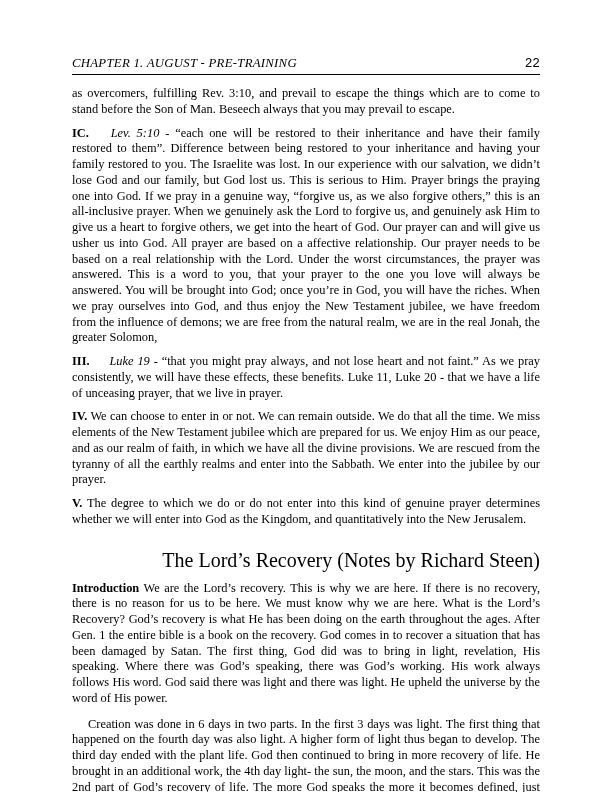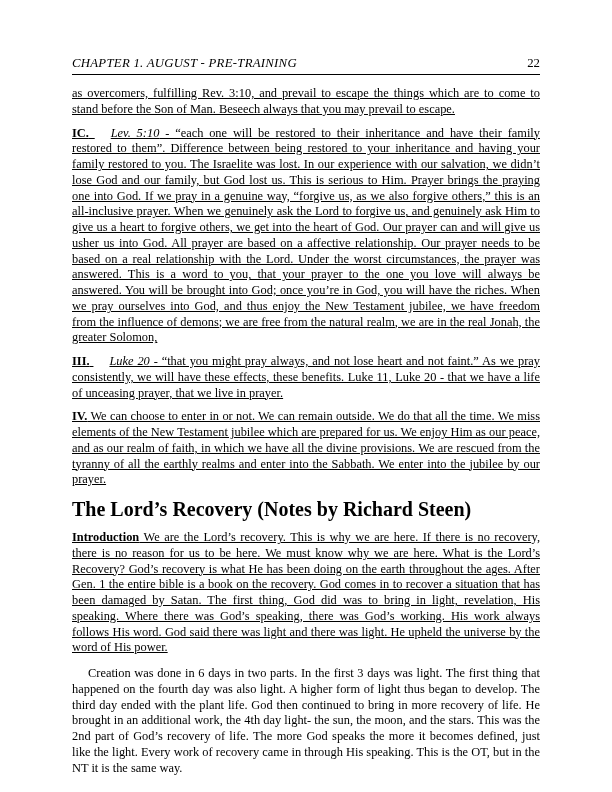--- a/index.html
+++ b/index.html
@@ -31,76 +31,77 @@
     align-items: baseline;
     font-size: 9.6pt;
     margin-bottom: 3px;
   }
   .header .chapter-title {
     font-style: italic;
     letter-spacing: 0.02em;
   }
   .header .page-num {
     font-style: normal;
+    font-family: Liberation Mono, monospace;
   }
   .rule {
     border-bottom: 0.8px solid #000;
     margin-bottom: 11px;
   }
   p {
     margin: 0 0 8px 0;
     font-size: 9.3pt;
     line-height: 1.27;
     text-align: justify;
     text-justify: inter-word;
     hyphens: none;
   }
   p.noindent {
     text-indent: 0;
-    text-decoration: underline;
   }
   p.indent {
     text-indent: 16px;
   }
   .lead {
     font-weight: bold;
     margin-top: 20px;
   }
   .lead-italic {
     font-style: italic;
     margin-left: 16px;
   }
   h2.section {
     font-size: 15pt;
-    font-weight: bold;
-    margin: 10px 0 9px 0;
-    text-align: left;
+    font-weight: normal;
+    margin: 21px 0 9px 0;
+    text-align: right;
     line-height: 1.15;
   }
   .spacer-sm { height: 2px; }
 </style>
 </head>
 <body>
 
 <div class="page">
 
   <div class="header">
     <span class="chapter-title">CHAPTER 1.   AUGUST - PRE-TRAINING</span>
     <span class="page-num">22</span>
   </div>
   <div class="rule"></div>
 
   <p class="noindent">as overcomers, fulfilling Rev. 3:10, and prevail to escape the things which are to come to stand before the Son of Man. Beseech always that you may prevail to escape.</p>
 
   <p class="noindent"><span class="lead">IC.</span> <span class="lead-italic">Lev. 5:10</span><span> - “each one will be restored to their inheritance and have their family restored to them”. Difference between being restored to your inheritance and having your family restored to you. The Israelite was lost. In our experience with our salvation, we didn’t lose God and our family, but God lost us. This is serious to Him. Prayer brings the praying one into God. If we pray in a genuine way, “forgive us, as we also forgive others,” this is an all-inclusive prayer. When we genuinely ask the Lord to forgive us, and genuinely ask Him to give us a heart to forgive others, we get into the heart of God. Our prayer can and will give us usher us into God. All prayer are based on a affective relationship. Our prayer needs to be based on a real relationship with the Lord. Under the worst circumstances, the prayer was answered. This is a word to you, that your prayer to the one you love will always be answered. You will be brought into God; once you’re in God, you will have the riches. When we pray ourselves into God, and thus enjoy the New Testament jubilee, we have freedom from the influence of demons; we are free from the natural realm, we are in the real Jonah, the greater Solomon,</span></p>
 
-  <p class="noindent"><span class="lead">III.</span> <span class="lead-italic">Luke 20</span><span> - “that you might pray always, and not lose heart and not faint.”  As we pray consistently, we will have these effects, these benefits. Luke 11, Luke 20 - that we have a life of unceasing prayer, that we live in prayer.</span></p>
+  <p class="noindent"><span class="lead">III.</span> <span class="lead-italic">Luke 19</span><span> - “that you might pray always, and not lose heart and not faint.”  As we pray consistently, we will have these effects, these benefits. Luke 11, Luke 20 - that we have a life of unceasing prayer, that we live in prayer.</span></p>
 
   <p class="noindent"><span class="lead">IV.</span><span>  We can choose to enter in or not. We can remain outside. We do that all the time. We miss elements of the New Testament jubilee which are prepared for us. We enjoy Him as our peace, and as our realm of faith, in which we have all the divine provisions. We are rescued from the tyranny of all the earthly realms and enter into the Sabbath. We enter into the jubilee by our prayer.</span></p>
 
+  <p class="noindent"><span class="lead">V.</span><span>  The degree to which we do or do not enter into this kind of genuine prayer determines whether we will enter into God as the Kingdom, and quantitatively into the New Jerusalem.</span></p>
 
   <h2 class="section">The Lord’s Recovery (Notes by Richard Steen)</h2>
 
   <p class="noindent"><span class="lead">Introduction</span><span>  We are the Lord’s recovery. This is why we are here. If there is no recovery, there is no reason for us to be here. We must know why we are here. What is the Lord’s Recovery? God’s recovery is what He has been doing on the earth throughout the ages. After Gen. 1 the entire bible is a book on the recovery. God comes in to recover a situation that has been damaged by Satan. The first thing, God did was to bring in light, revelation, His speaking. Where there was God’s speaking, there was God’s working. His work always follows His word. God said there was light and there was light. He upheld the universe by the word of His power.</span></p>
 
   <div class="spacer-sm"></div>
 
   <p class="indent">Creation was done in 6 days in two parts. In the first 3 days was light. The first thing that happened on the fourth day was also light. A higher form of light thus began to develop. The third day ended with the plant life. God then continued to bring in more recovery of life. He brought in an additional work, the 4th day light- the sun, the moon, and the stars. This was the 2nd part of God’s recovery of life. The more God speaks the more it becomes defined, just like the light. Every work of recovery came in through His speaking. This is the OT, but in the NT it is the same way.</p>
 
 </div>

